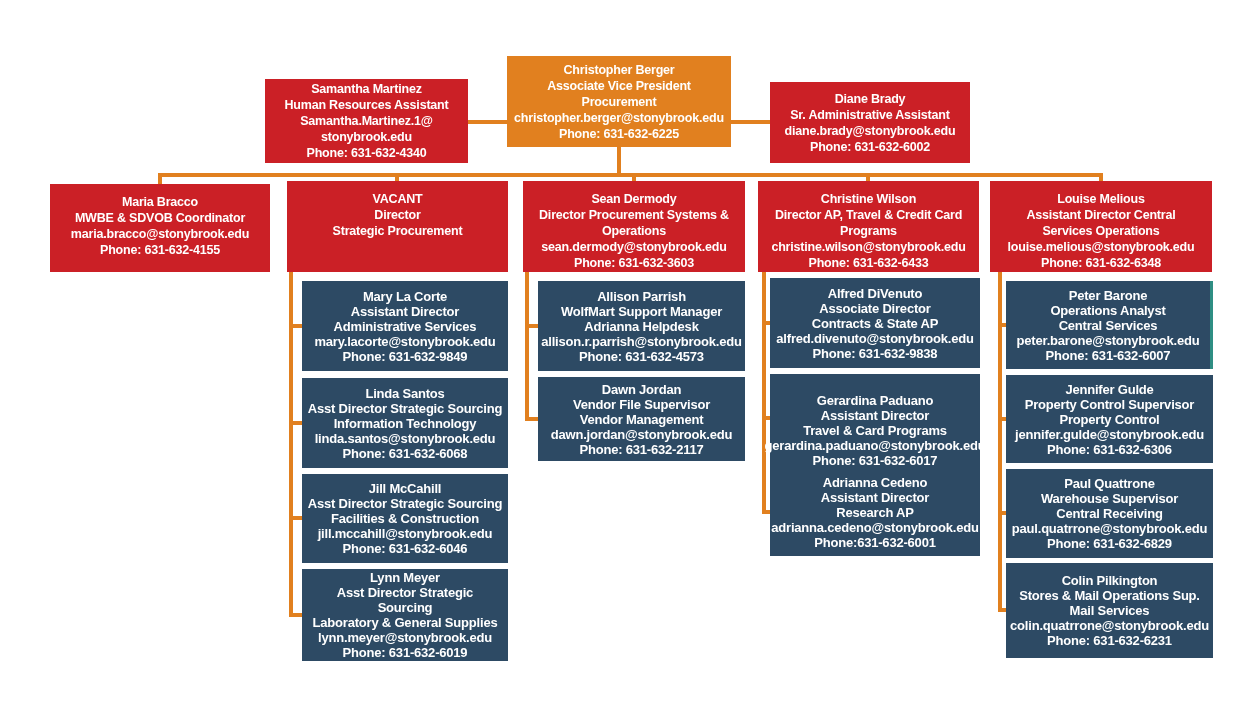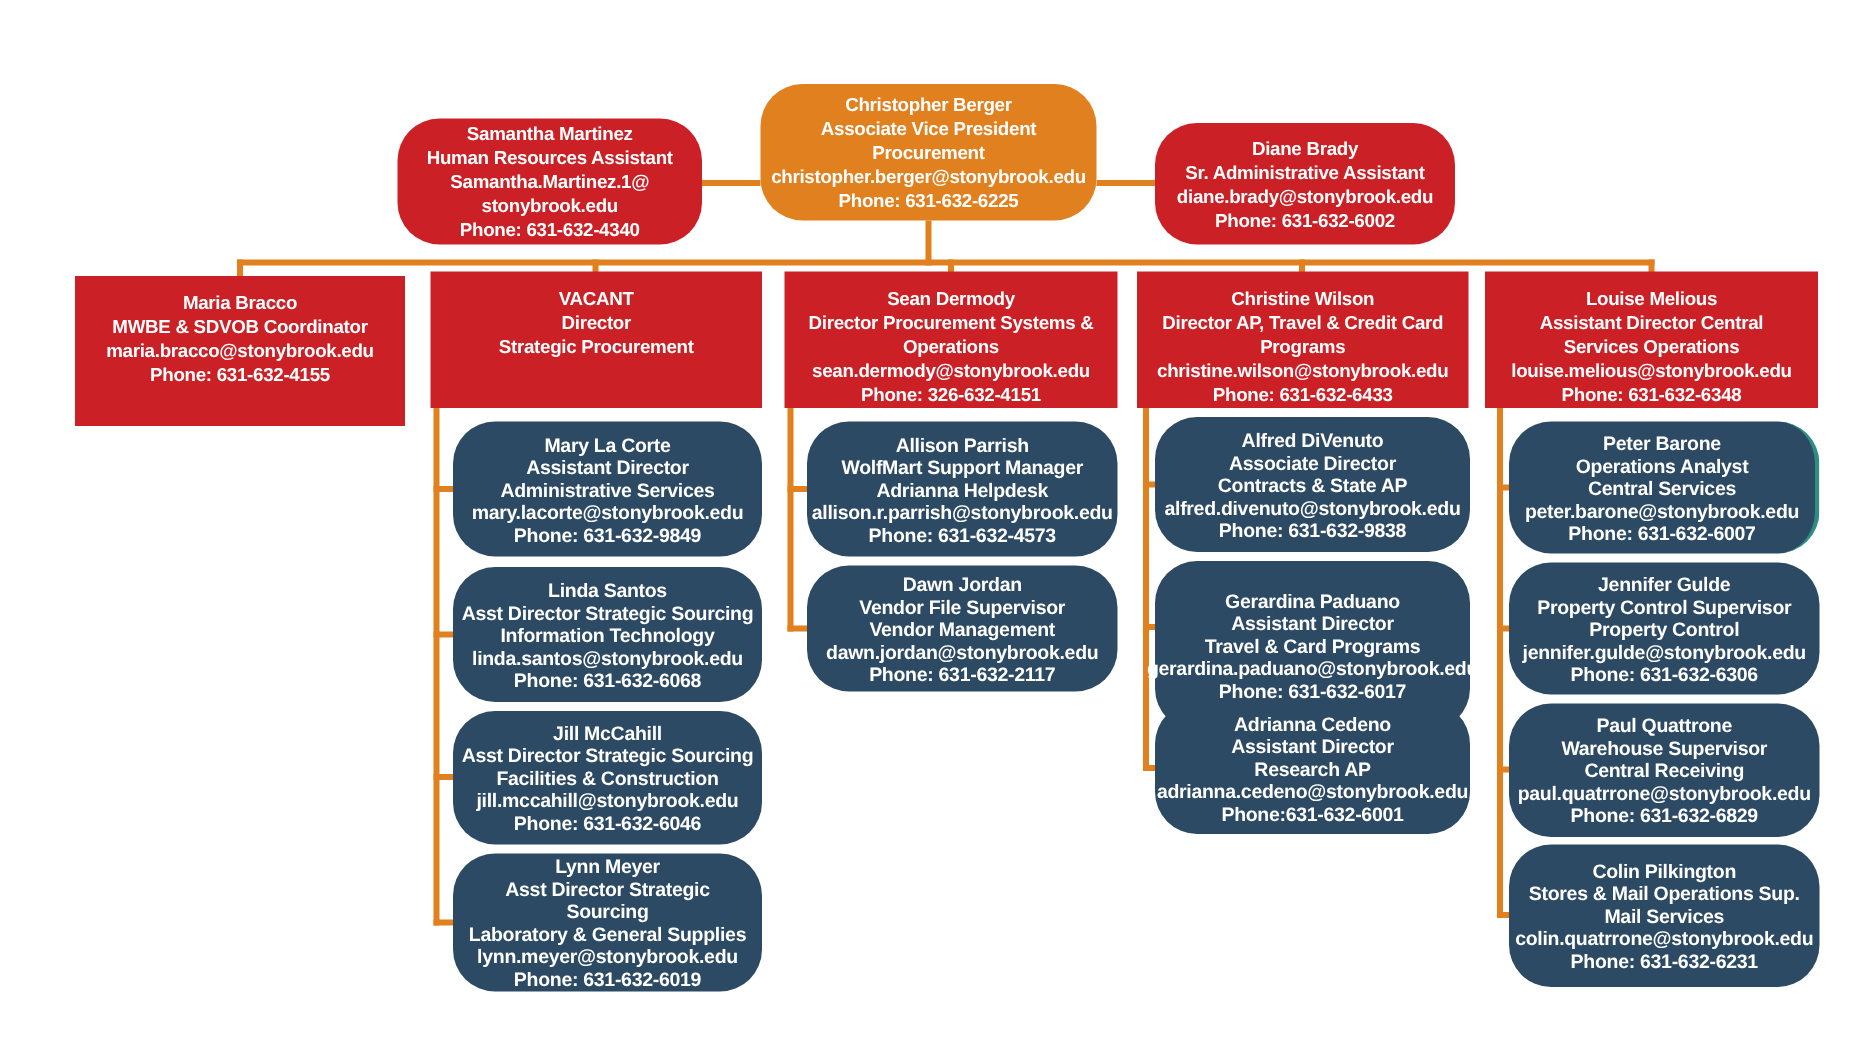--- a/index.html
+++ b/index.html
@@ -10,21 +10,21 @@
   .node {
     position:absolute; box-sizing:border-box; color:#ffffff; font-weight:bold;
     text-align:center; display:flex; flex-direction:column; align-items:center;
   }
   .orange { background:#E1801F; }
   .red    { background:#CB2026; }
   .navy   { background:#2D4A64; }
   .teal-edge { border-right:3px solid #2F8E83; }
   .p  { font-size:12.5px; line-height:16px; letter-spacing:-0.2px; }
   .c  { font-size:13px; line-height:15px; letter-spacing:-0.2px; }
-  .vc { justify-content:center;border-radius:28px; }        
+  .vc { justify-content:center; }        
   .vt { justify-content:flex-start; padding-top:10px; } 
   .node div { white-space:nowrap; }
   .hline, .vline { position:absolute; background:#E1801F; }
   .hline { height:4px; }
   .vline { width:4px; }
 </style>
 </head>
 <body>
 
 <div id="stage">
@@ -76,39 +76,39 @@
     <div>Phone: 631-632-6225</div>
   </div>
 
   <div class="node red p vc" style="left:770px;top:82px;width:200px;height:81px">
     <div>Diane Brady</div>
     <div>Sr. Administrative Assistant</div>
     <div>diane.brady@stonybrook.edu</div>
     <div>Phone: 631-632-6002</div>
   </div>
 
-  <div class="node red p vt" style="left:50px;top:184px;width:220px;height:100px">
+  <div class="node red p vt" style="left:50px;top:184px;width:220px;height:88px">
     <div>Maria Bracco</div>
     <div>MWBE &amp; SDVOB Coordinator</div>
     <div>maria.bracco@stonybrook.edu</div>
     <div>Phone: 631-632-4155</div>
   </div>
 
   <div class="node red p vt" style="left:287px;top:181px;width:221px;height:91px">
     <div>VACANT</div>
     <div>Director</div>
     <div>Strategic Procurement</div>
   </div>
 
   <div class="node red p vt" style="left:523px;top:181px;width:222px;height:91px">
     <div>Sean Dermody</div>
     <div>Director Procurement Systems &amp;</div>
     <div>Operations</div>
     <div>sean.dermody@stonybrook.edu</div>
-    <div>Phone: 326-632-4151</div>
+    <div>Phone: 631-632-3603</div>
   </div>
 
   <div class="node red p vt" style="left:758px;top:181px;width:221px;height:91px">
     <div>Christine Wilson</div>
     <div>Director AP, Travel &amp; Credit Card</div>
     <div>Programs</div>
     <div>christine.wilson@stonybrook.edu</div>
     <div>Phone: 631-632-6433</div>
   </div>
 

